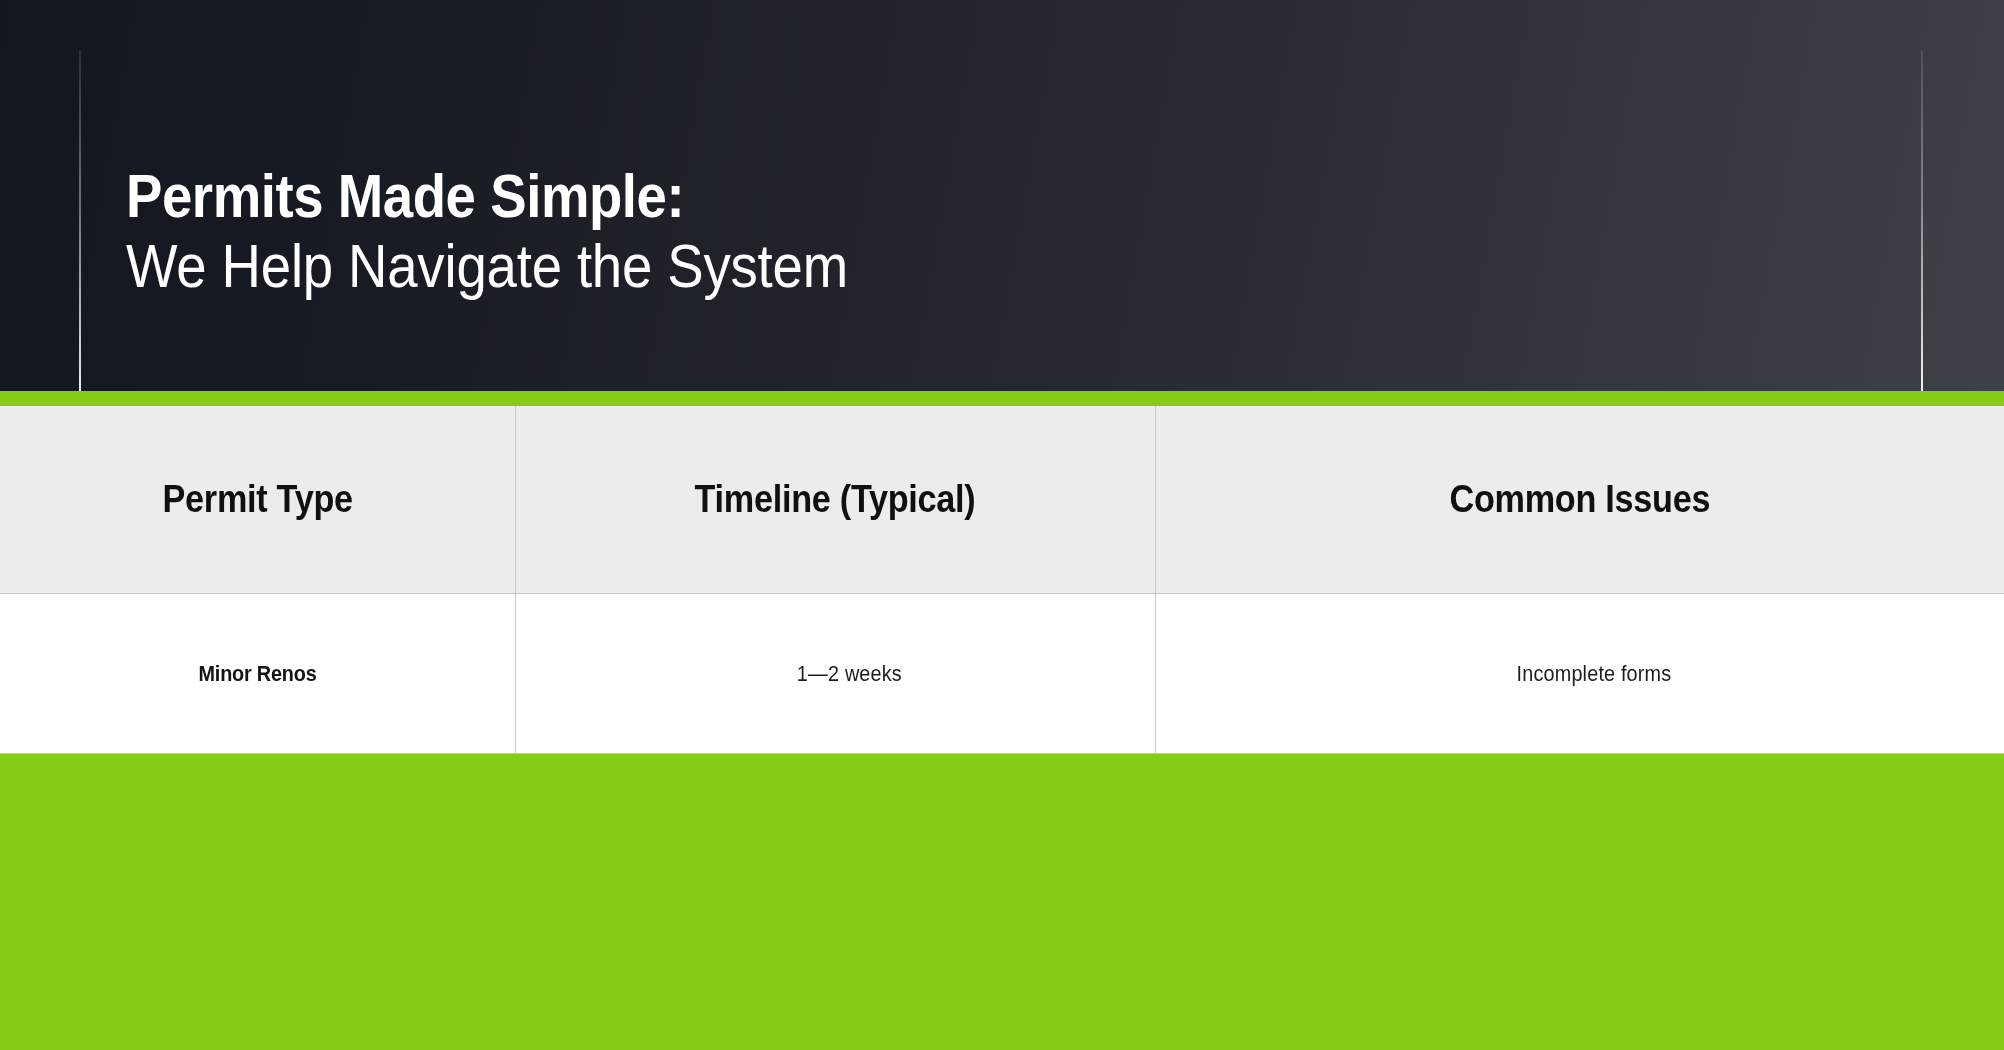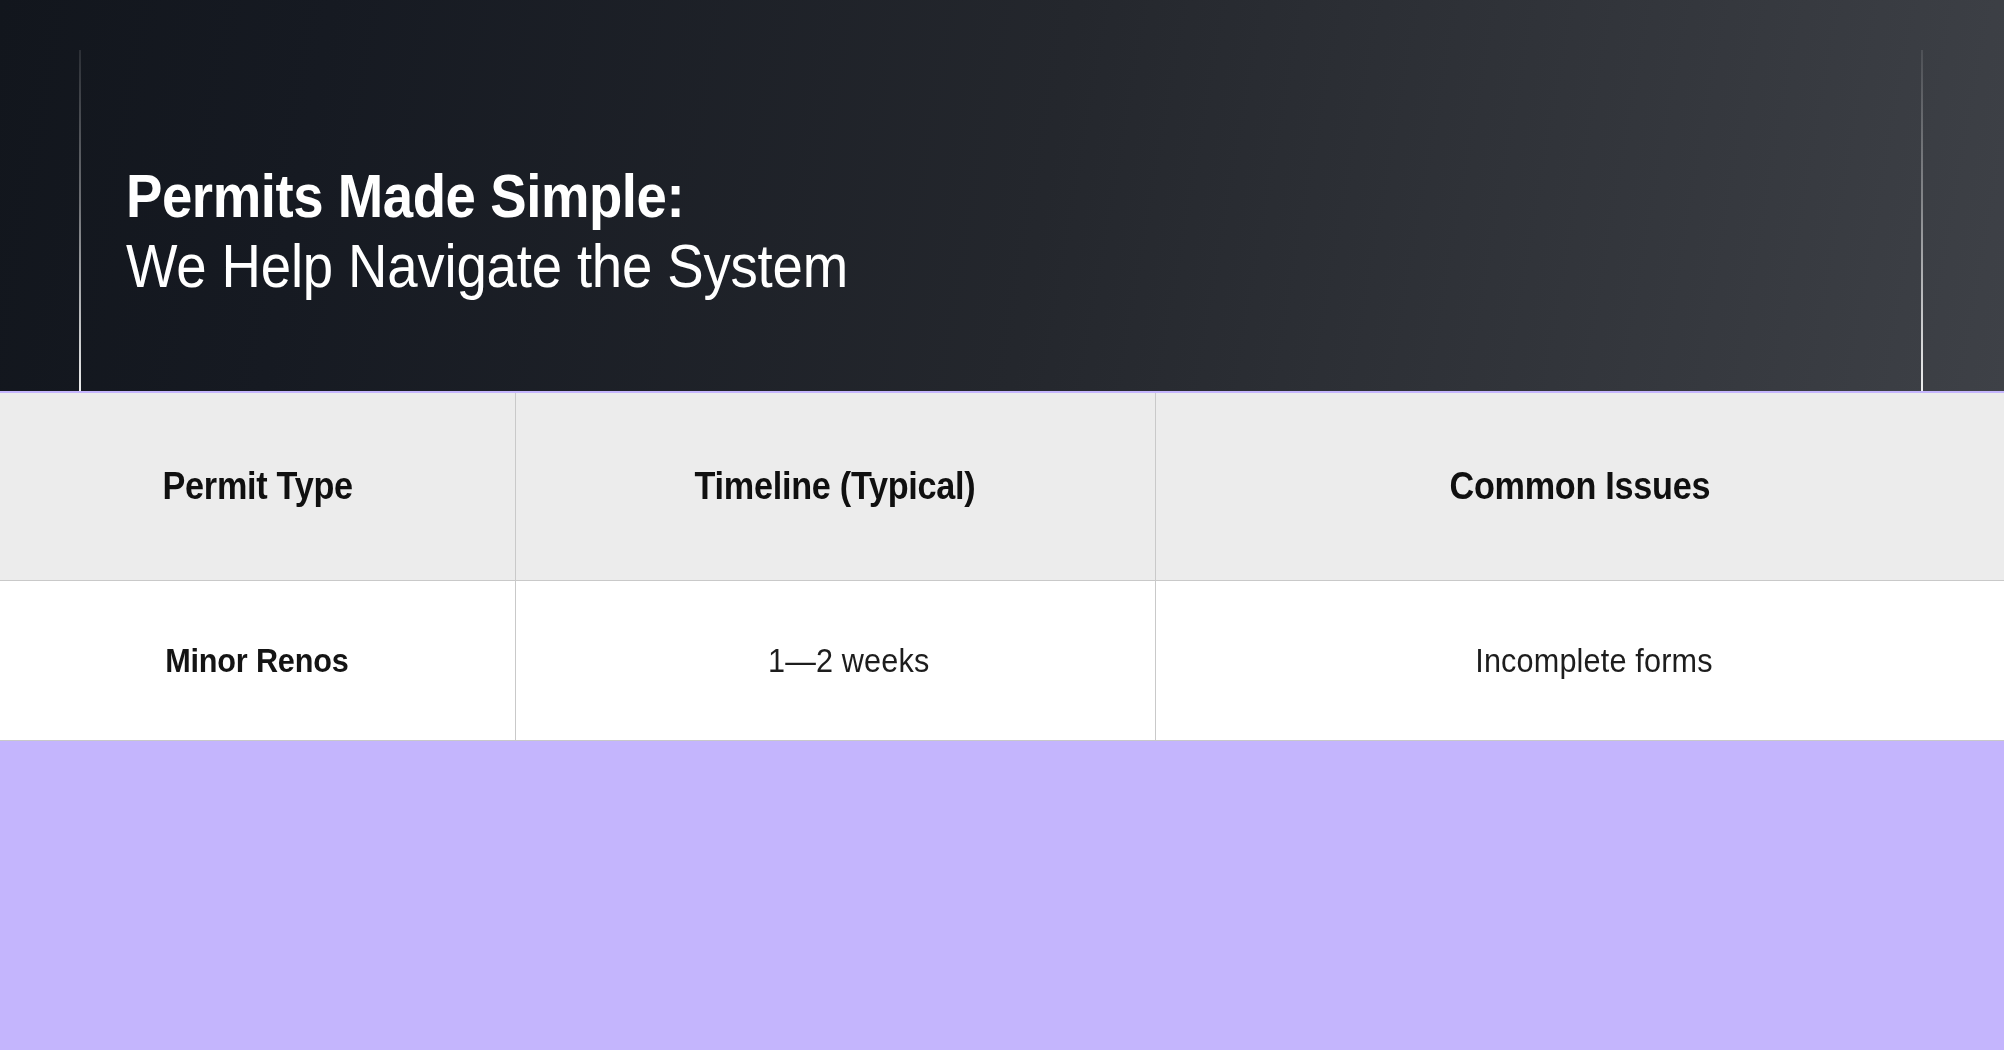--- a/index.html
+++ b/index.html
@@ -11,21 +11,21 @@
     width: 2004px;
     height: 1050px;
     font-family: "Liberation Sans", sans-serif;
     overflow: hidden;
   }
 
   #slide {
     position: relative;
     width: 2004px;
     height: 1050px;
-    background: #c4b5fd;
+    background: #84cc16;
     overflow: hidden;
   }
 
   
   .hero {
     position: absolute;
     left: 0;
     top: 0;
     width: 2004px;
     height: 391px;
@@ -71,21 +71,21 @@
     letter-spacing: -0.2px;
     transform: scaleX(0.88);
     transform-origin: left center;
     white-space: nowrap;
   }
 
   
   .perm-table {
     position: absolute;
     left: 0;
-    top: 393px;
+    top: 406px;
     width: 2004px;
     border-collapse: collapse;
     table-layout: fixed;
     text-decoration: underline;
   }
   .perm-table col.c1 { width: 515px; }
   .perm-table col.c2 { width: 640px; }
   .perm-table col.c3 { width: 849px; }
 
   .perm-table th,
@@ -112,21 +112,21 @@
   }
   .perm-table thead th .hcell {
     display: inline-block;
     transform: scaleX(0.90);
   }
 
   .perm-table tbody td {
     background: #ffffff;
     height: 154px;
     color: #141414;
-    font-size: 34px;
+    font-size: 22px;
   }
   .perm-table tbody td.type-cell {
     font-weight: 700;
     letter-spacing: -0.2px;
   }
   .perm-table tbody td.light-cell {
     font-weight: 300;
     color: #1d1d1d;
     letter-spacing: 0.2px;
     padding-left: 28px;

